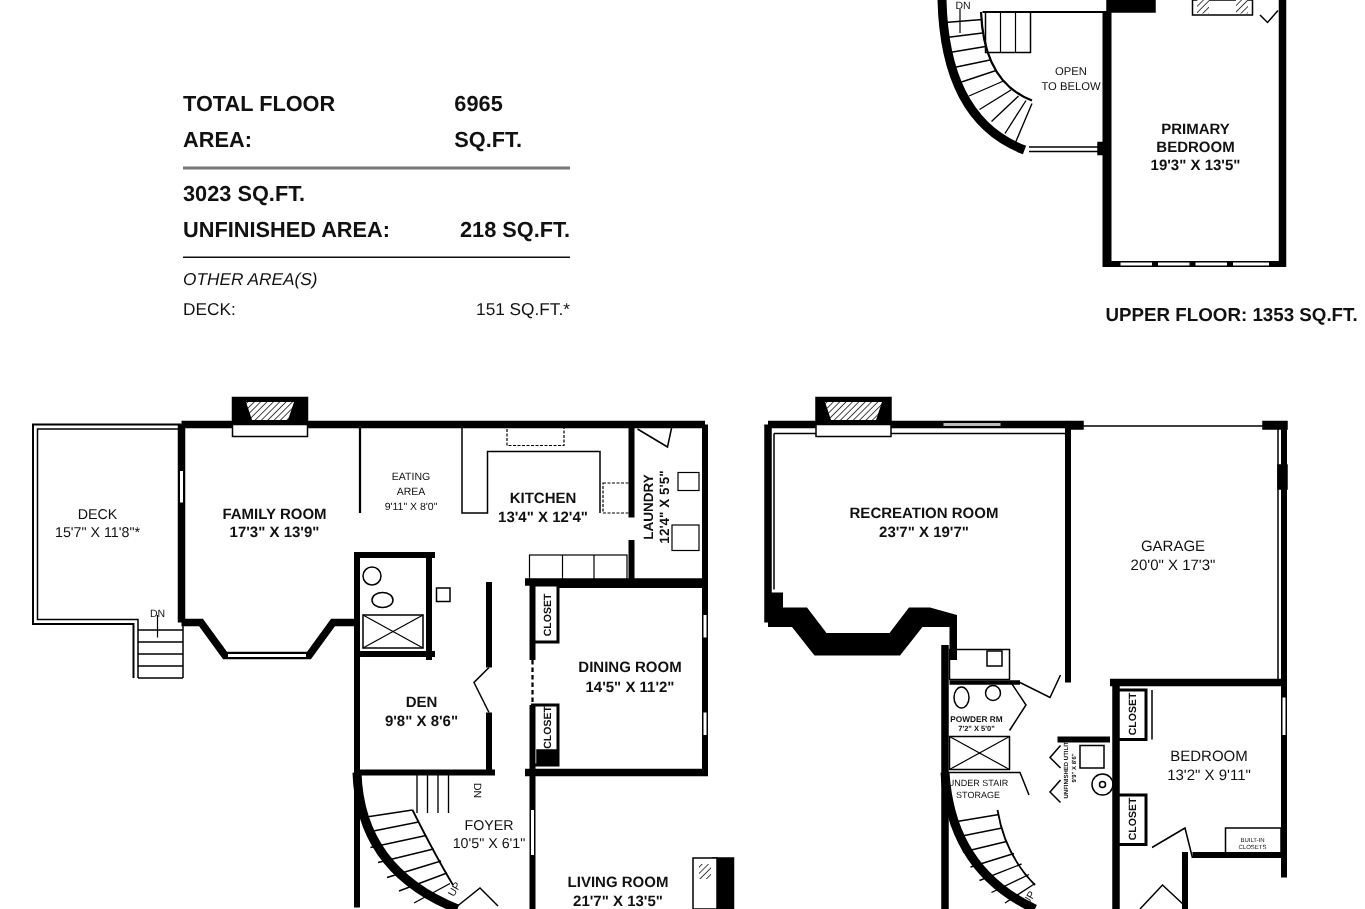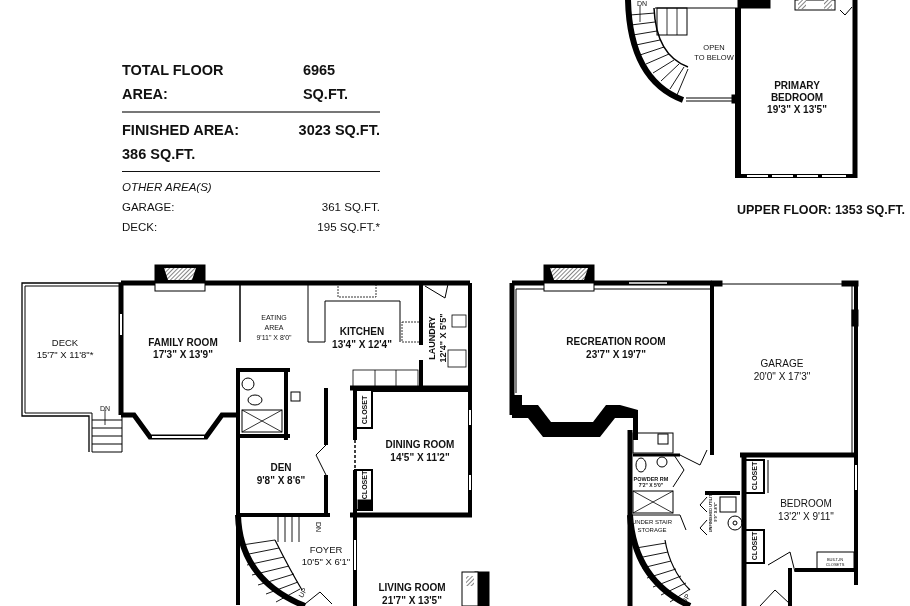--- a/index.html
+++ b/index.html
@@ -21,35 +21,31 @@
 </head>
 <body>
 
 <div class="summary">
   <div class="row big">
     <span>TOTAL FLOOR AREA:</span>
     <span>6965 SQ.FT.</span>
   </div>
   <div class="rule grey"></div>
   <div class="row big">
-    <span>FINISHED AREA:</span>
     <span>3023 SQ.FT.</span>
   </div>
   <div class="row big">
-    <span>386 SQ.FT.</span>
+    <span>UNFINISHED AREA:</span>
+    <span>218 SQ.FT.</span>
   </div>
   <div class="rule black"></div>
   <div class="ital">OTHER AREA(S)</div>
   <div class="row small">
-    <span>GARAGE:</span>
-    <span>361 SQ.FT.</span>
-  </div>
-  <div class="row small">
     <span>DECK:</span>
-    <span>195 SQ.FT.*</span>
+    <span>151 SQ.FT.*</span>
   </div>
 </div>
 
 <div class="floor-label">UPPER FLOOR: 1353 SQ.FT.</div>
 
 <svg width="910" height="606" viewBox="0 0 910 606" xmlns="http://www.w3.org/2000/svg">
   <defs>
     <pattern id="hatch" width="3" height="3" patternUnits="userSpaceOnUse" patternTransform="rotate(45)">
       <rect width="3" height="3" fill="#fff"></rect>
       <line x1="0" y1="0" x2="0" y2="3" stroke="#333" stroke-width="1.2"></line>

